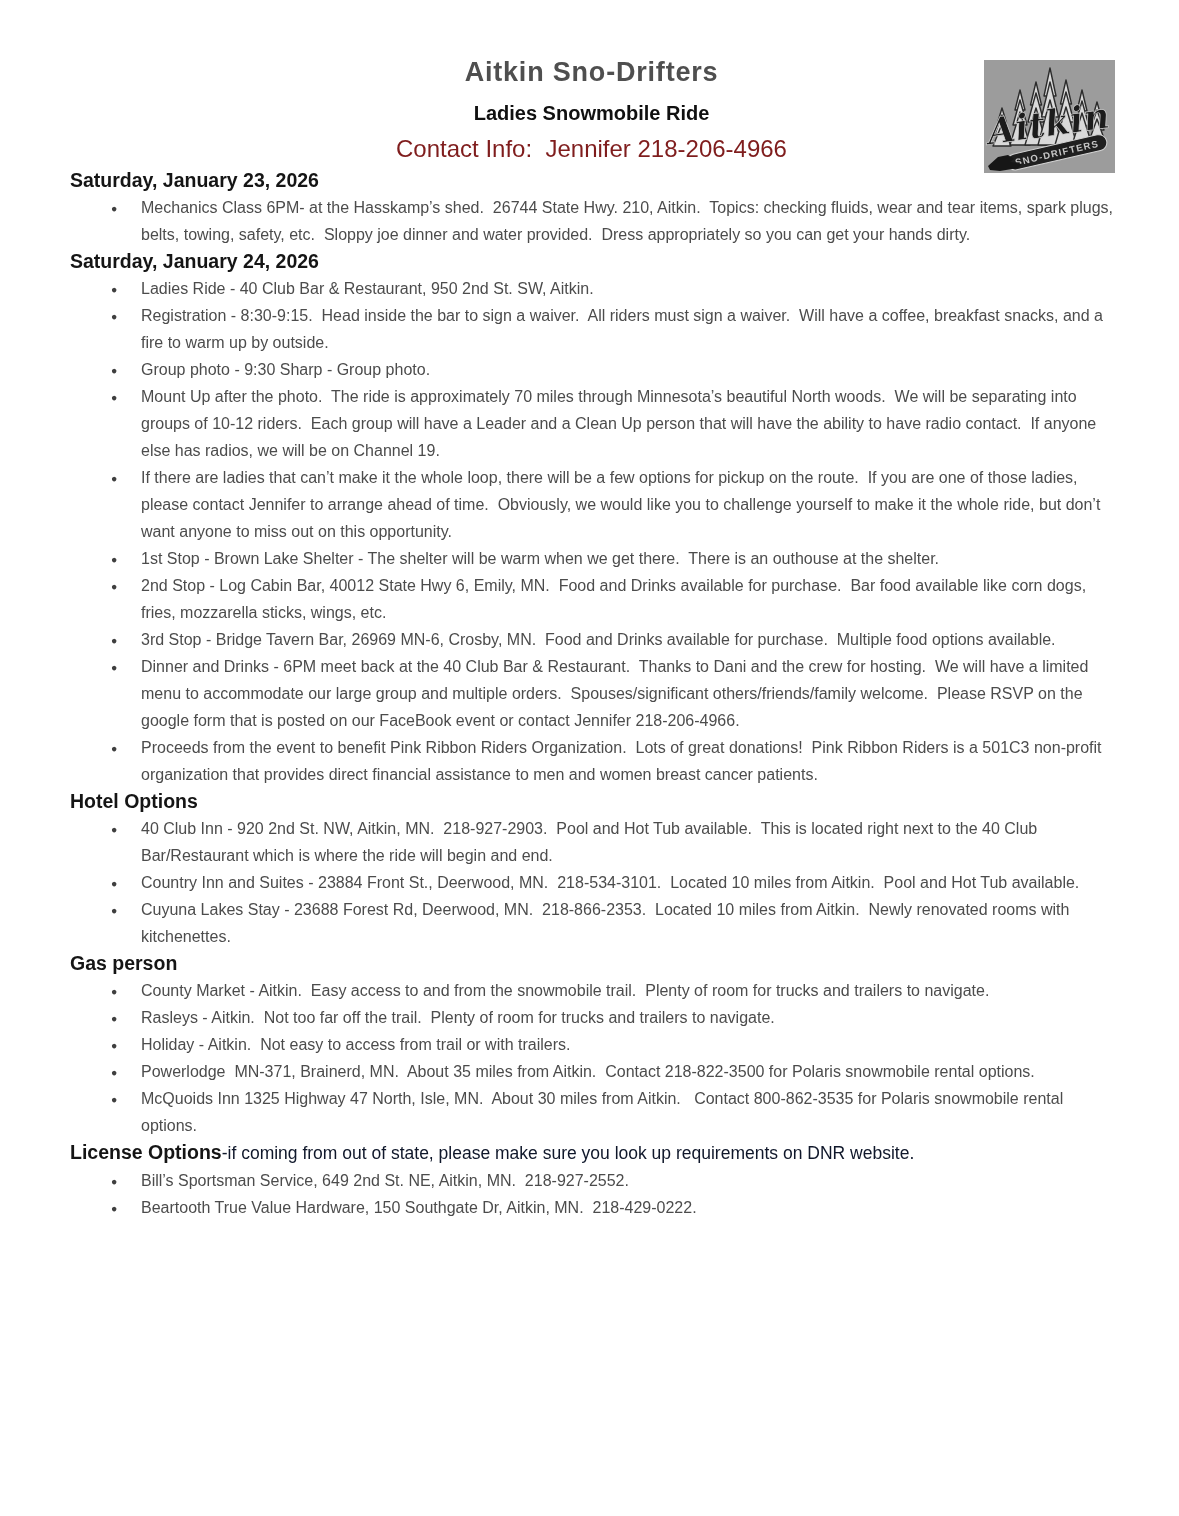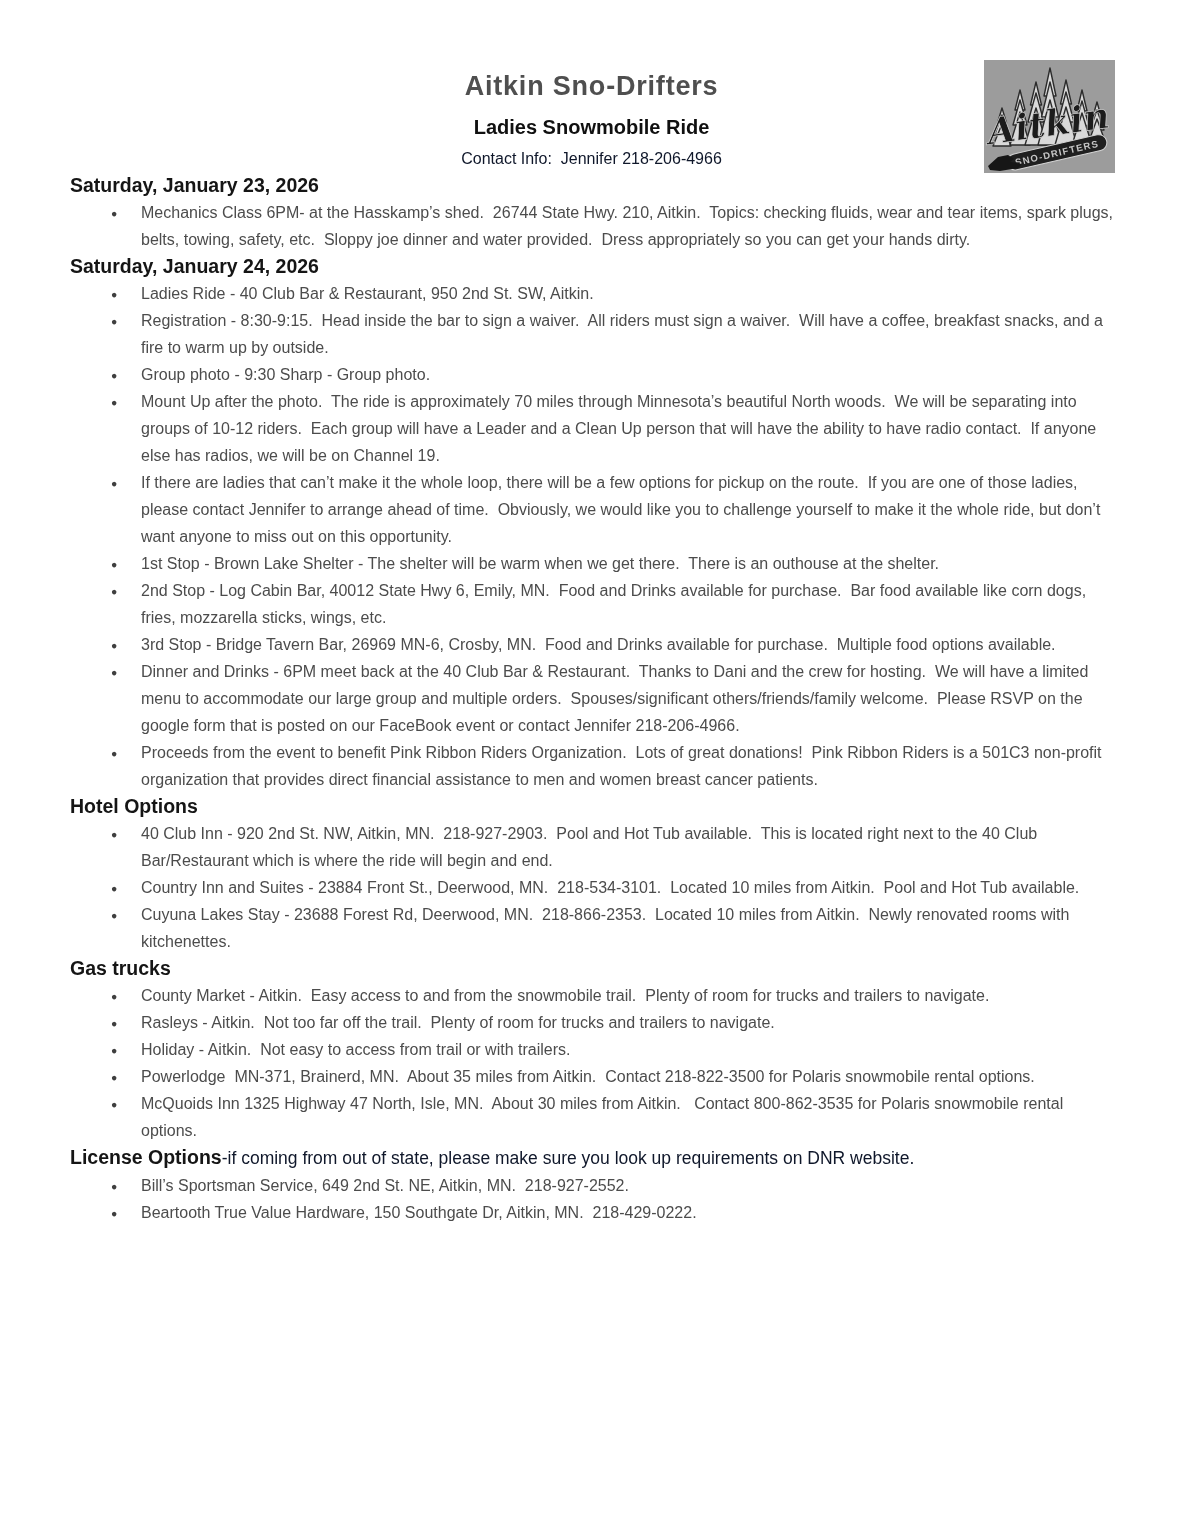--- a/index.html
+++ b/index.html
@@ -17,33 +17,33 @@
     padding: 54px 66px 0 70px;
     box-sizing: border-box;
   }
   
   .doc-header { text-align: center; }
   .doc-title {
     font-size: 27px;
     font-weight: bold;
     letter-spacing: 0.8px;
     color: #4f4f4f;
-    margin: 18px 0 14px 0;
+    margin: 4px 0 14px 0;
     line-height: 1.1;
   }
   .doc-subtitle {
     font-size: 20px;
     font-weight: bold;
     color: #101010;
     margin: 0 0 11px 0;
     line-height: 1.1;
   }
   .doc-contact {
-    font-size: 16px;
-    color: #0f172a;
+    font-size: 24px;
+    color: #7f1d1d;
     margin: 0 0 4px 0;
     line-height: 1.2;
     white-space: pre-wrap;
   }
   .logo {
     position: absolute;
     top: 60px;
     right: 64px;
     width: 131px;
     height: 113px;
@@ -163,21 +163,21 @@
   <div class="section">
     <h3 class="section-heading">Hotel Options</h3>
     <ul class="bullets">
       <li>40 Club Inn - 920 2nd St. NW, Aitkin, MN.  218-927-2903.  Pool and Hot Tub available.  This is located right next to the 40 Club Bar/Restaurant which is where the ride will begin and end.</li>
       <li>Country Inn and Suites - 23884 Front St., Deerwood, MN.  218-534-3101.  Located 10 miles from Aitkin.  Pool and Hot Tub available.</li>
       <li>Cuyuna Lakes Stay - 23688 Forest Rd, Deerwood, MN.  218-866-2353.  Located 10 miles from Aitkin.  Newly renovated rooms with kitchenettes.</li>
     </ul>
   </div>
 
   <div class="section">
-    <h3 class="section-heading">Gas trucks</h3>
+    <h3 class="section-heading">Gas person</h3>
     <ul class="bullets">
       <li>County Market - Aitkin.  Easy access to and from the snowmobile trail.  Plenty of room for trucks and trailers to navigate.</li>
       <li>Rasleys - Aitkin.  Not too far off the trail.  Plenty of room for trucks and trailers to navigate.</li>
       <li>Holiday - Aitkin.  Not easy to access from trail or with trailers.</li>
     </ul>
   </div>
 
   <div class="section">
     <ul class="bullets">
       <li>Powerlodge  MN-371, Brainerd, MN.  About 35 miles from Aitkin.  Contact 218-822-3500 for Polaris snowmobile rental options.</li>

